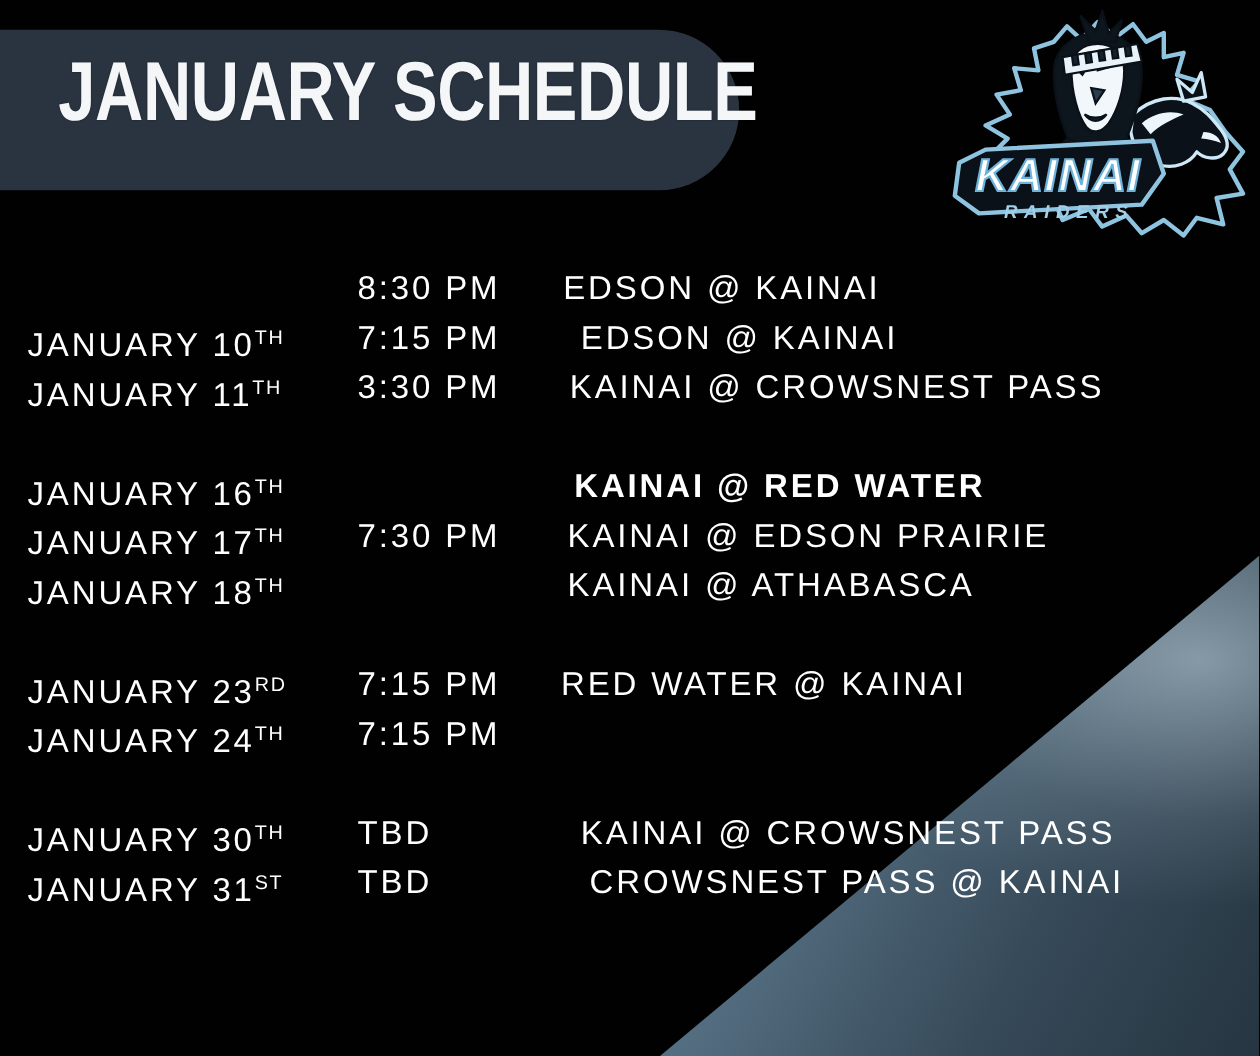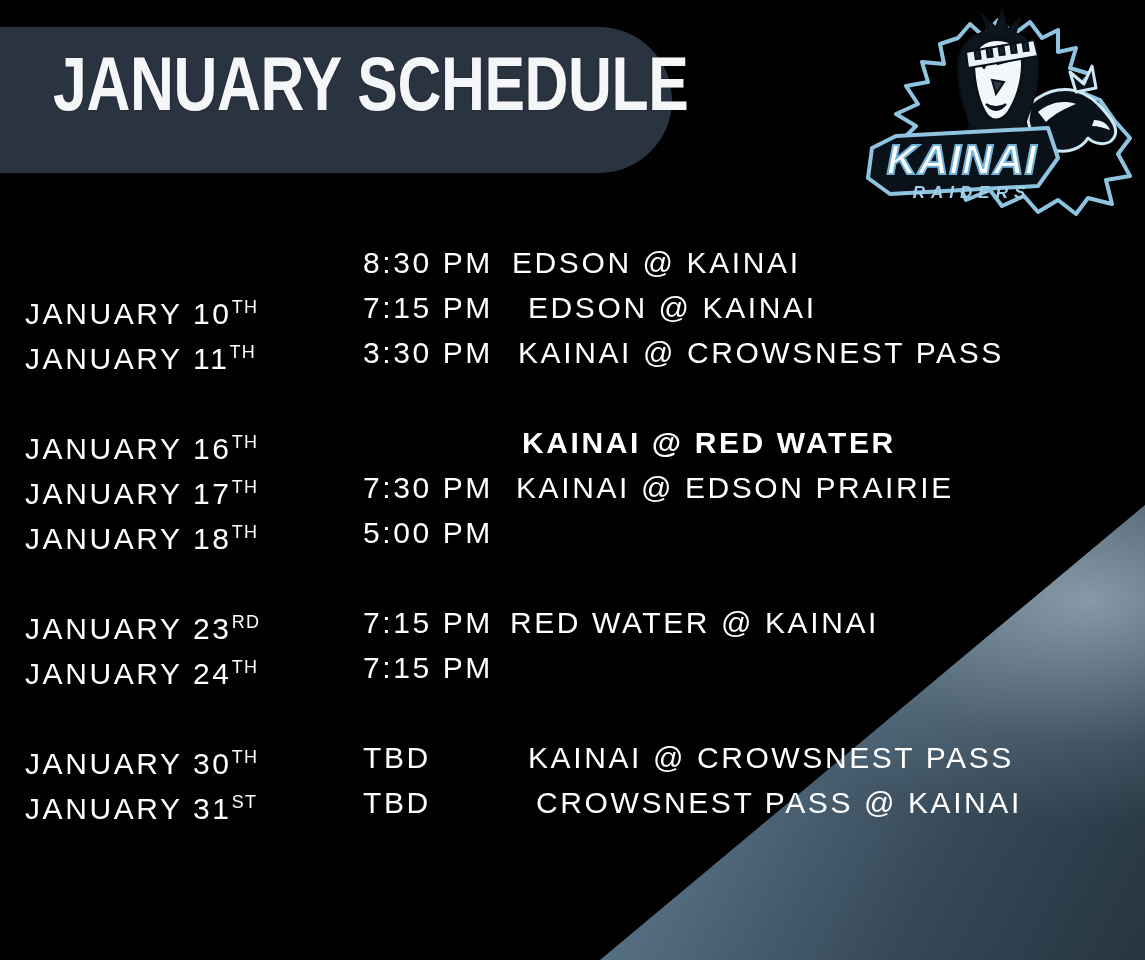--- a/index.html
+++ b/index.html
@@ -105,21 +105,20 @@
   .date .ord {
     font-size:18px;
     vertical-align:super;
     letter-spacing:1.4px;
   }
   .time {
     position:absolute;
     left:325px;
     width:175px;
     text-align:left;
-    margin-left:38px;
   }
   .matchup {
     position:absolute;
     left:512px;
   }
 </style>
 </head>
 <body>
 
 <div id="poster">
@@ -220,21 +219,21 @@
           <div class="date">JANUARY 16<span class="ord">TH</span></div>
           <div class="matchup" style="left: 522px; font-weight: bold;">KAINAI @ RED WATER</div>
         </div>
         <div class="row">
           <div class="date">JANUARY 17<span class="ord">TH</span></div>
           <div class="time">7:30 PM</div>
           <div class="matchup" style="left: 516px;">KAINAI @ EDSON PRAIRIE</div>
         </div>
         <div class="row">
           <div class="date">JANUARY 18<span class="ord">TH</span></div>
-          <div class="time">5:00 PM</div>
+          <div class="matchup" style="left: 516px;">KAINAI @ ATHABASCA</div>
         </div>
       </div>
       <div class="group">
         <div class="row">
           <div class="date">JANUARY 23<span class="ord">RD</span></div>
           <div class="time">7:15 PM</div>
           <div class="matchup" style="left: 510px;">RED WATER @ KAINAI</div>
         </div>
         <div class="row">
           <div class="date">JANUARY 24<span class="ord">TH</span></div>

